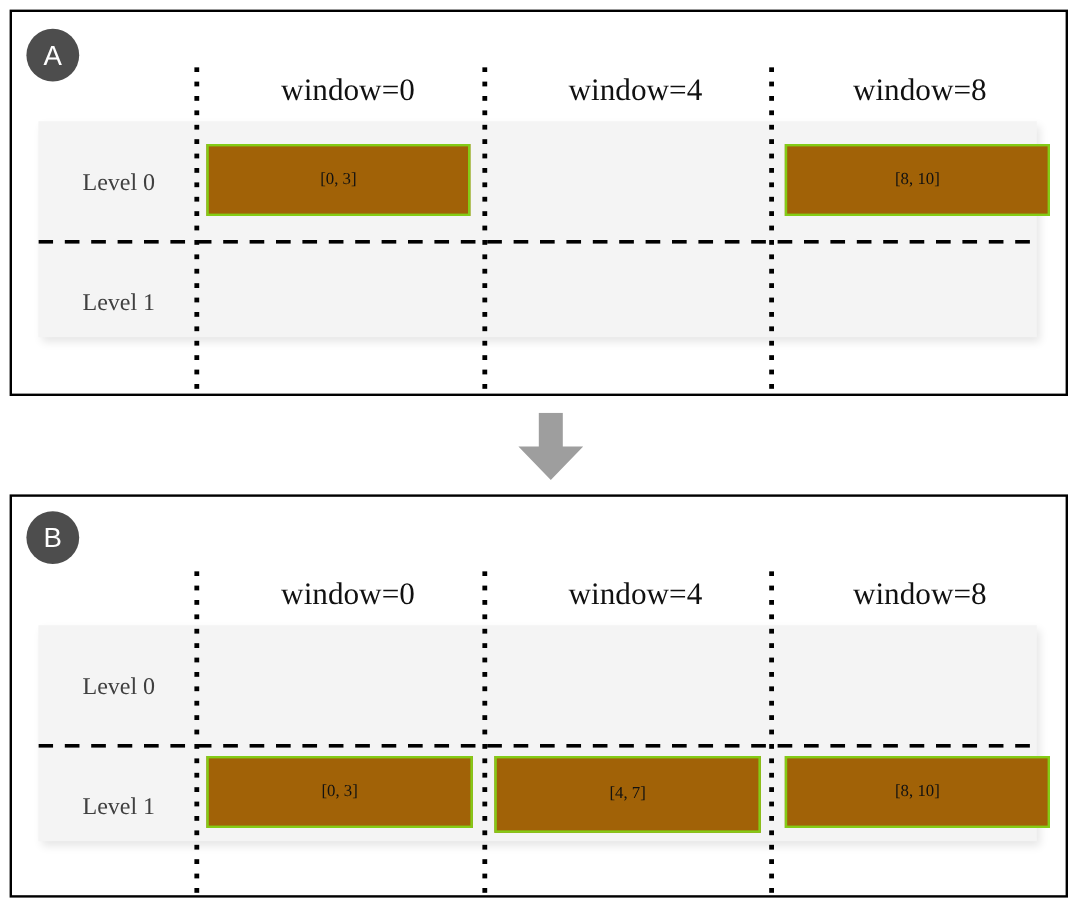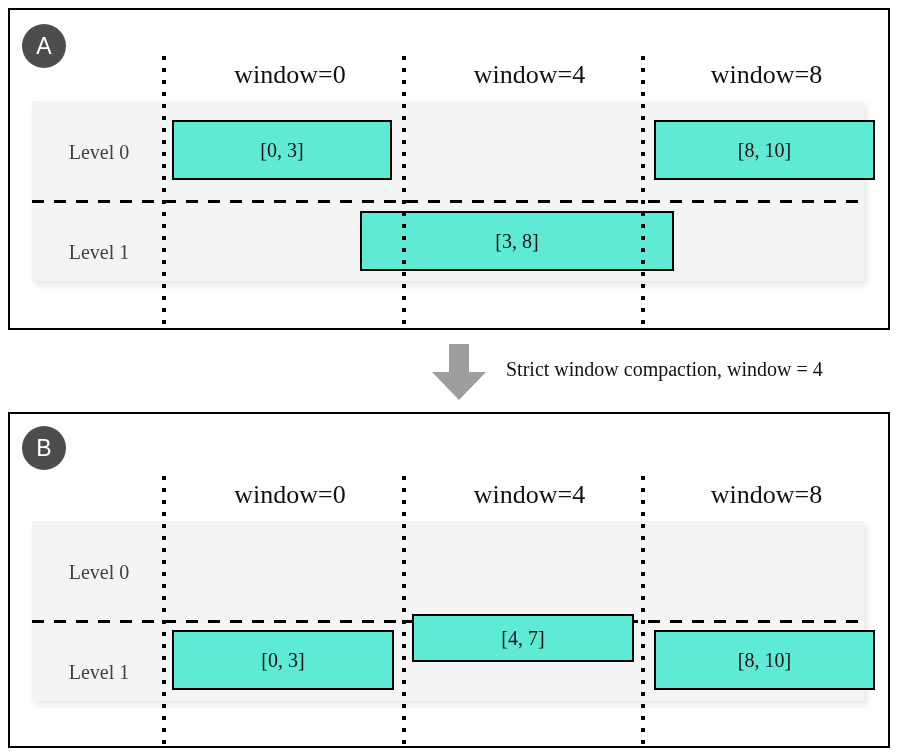--- a/index.html
+++ b/index.html
@@ -88,27 +88,27 @@
   .win-label {
     position: absolute;
     font-size: 26px;
     color: #111111;
     text-align: center;
   }
 
   
   .ivbox {
     position: absolute;
-    border: 2px solid #000000;
-    background: #5eead4;
+    border: 2px solid #84cc16;
+    background: #a16207;
     box-sizing: border-box;
     display: flex;
     align-items: center;
     justify-content: center;
-    font-size: 20px;
+    font-size: 14px;
     color: #111111;
   }
 
   
   #transition {
     position: absolute;
     left: 0;
     top: 330px;
     width: 906px;
     height: 82px;
@@ -142,49 +142,47 @@
 
   <div class="band"></div>
 
   <div class="level-label" style="top:131px;">Level 0</div>
   <div class="level-label" style="top:231px;">Level 1</div>
 
   <div class="hsep" style="top:190px;"></div>
 
   <div class="ivbox" style="left:162px; top:110px; width:220px; height:60px;">[0, 3]</div>
   <div class="ivbox" style="left:644px; top:110px; width:221px; height:60px;">[8, 10]</div>
-  <div class="ivbox" style="left:350px; top:201px; width:314px; height:60px;">[3, 8]</div>
 
   <div class="vsep" style="left:152px; top:46px; height:270px;"></div>
   <div class="vsep" style="left:392px; top:46px; height:270px;"></div>
   <div class="vsep" style="left:631px; top:46px; height:270px;"></div>
 </div>
 
 <div id="transition">
   <svg id="arrow-down" viewBox="0 0 62 56">
     <polygon points="21,0 41,0 41,28 58,28 31,56 4,28 21,28" fill="#9e9e9e"></polygon>
   </svg>
-  <div id="transition-caption">Strict window compaction, window = 4</div>
 </div>
 
 <div class="panel" id="panel-b">
 
   <div class="badge">B</div>
 
   <div class="win-label" style="left:160px; top:66px; width:240px;">window=0</div>
   <div class="win-label" style="left:400px; top:66px; width:239px;">window=4</div>
   <div class="win-label" style="left:639px; top:66px; width:235px;">window=8</div>
 
   <div class="band"></div>
 
   <div class="level-label" style="top:147px;">Level 0</div>
   <div class="level-label" style="top:247px;">Level 1</div>
 
   <div class="hsep" style="top:206px;"></div>
 
   <div class="ivbox" style="left:162px; top:216px; width:222px; height:60px;">[0, 3]</div>
-  <div class="ivbox" style="left:402px; top:200px; width:222px; height:48px;">[4, 7]</div>
+  <div class="ivbox" style="left:402px; top:216px; width:222px; height:64px;">[4, 7]</div>
   <div class="ivbox" style="left:644px; top:216px; width:221px; height:60px;">[8, 10]</div>
 
   <div class="vsep" style="left:152px; top:62px; height:272px;"></div>
   <div class="vsep" style="left:392px; top:62px; height:272px;"></div>
   <div class="vsep" style="left:631px; top:62px; height:272px;"></div>
 </div>
 
 </body></html>

